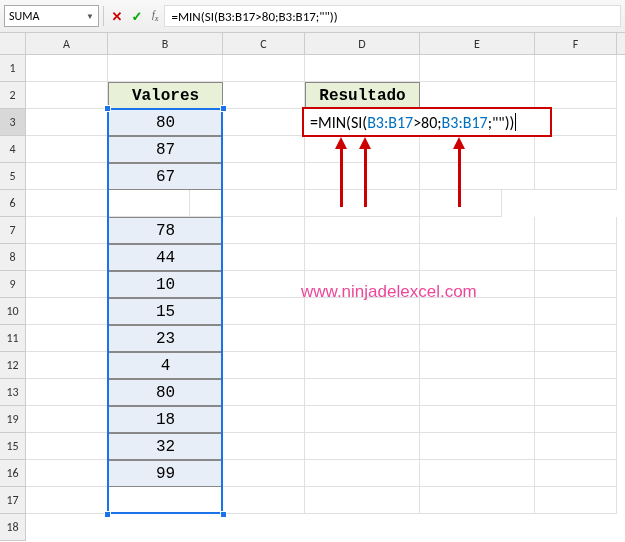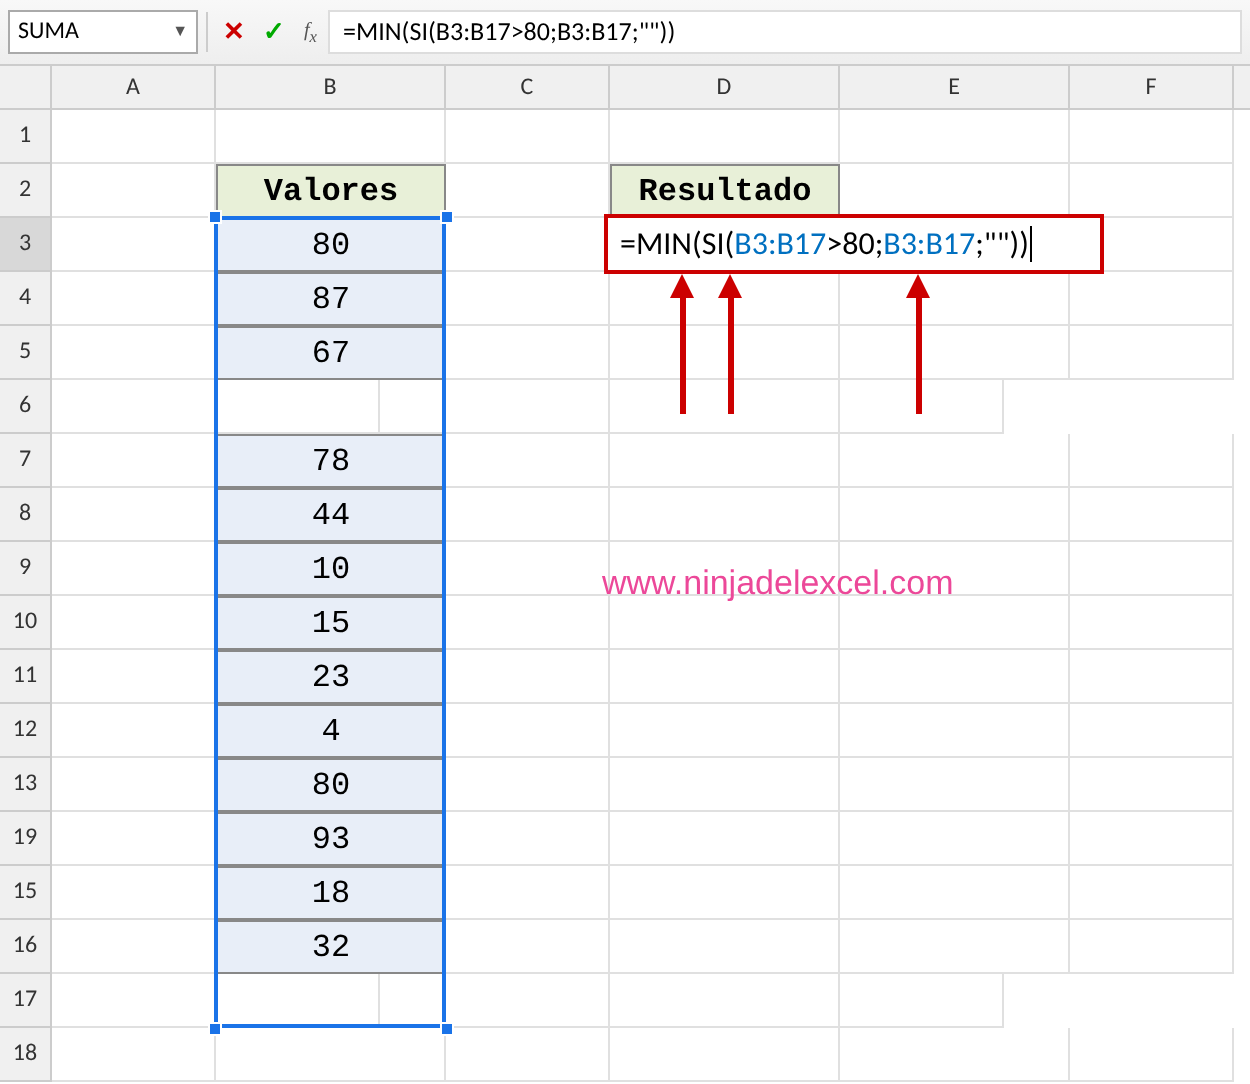--- a/index.html
+++ b/index.html
@@ -218,28 +218,20 @@
 
       <div class="row">
           <div class="cell col-A"></div>
           <div class="cell col-B val-cell">80</div>
           <div class="cell col-C"></div>
           <div class="cell col-D"></div>
           <div class="cell col-E"></div>
           <div class="cell col-F"></div>
         </div>
 
-      <div class="row">
-          <div class="cell col-A"></div>
-          <div class="cell col-B val-cell">93</div>
-          <div class="cell col-C"></div>
-          <div class="cell col-D"></div>
-          <div class="cell col-E"></div>
-          <div class="cell col-F"></div>
-        </div>
 
       <div class="row">
           <div class="cell col-A"></div>
           <div class="cell col-B val-cell">18</div>
           <div class="cell col-C"></div>
           <div class="cell col-D"></div>
           <div class="cell col-E"></div>
           <div class="cell col-F"></div>
         </div>
 
@@ -247,20 +239,21 @@
           <div class="cell col-A"></div>
           <div class="cell col-B val-cell">32</div>
           <div class="cell col-C"></div>
           <div class="cell col-D"></div>
           <div class="cell col-E"></div>
           <div class="cell col-F"></div>
         </div>
 
       <div class="row">
           <div class="cell col-A"></div>
+          <div class="cell col-B val-cell">99</div>
           <div class="cell col-C"></div>
           <div class="cell col-D"></div>
           <div class="cell col-E"></div>
           <div class="cell col-F"></div>
         </div>
 
       <div class="row">
           <div class="cell col-A"></div>
           <div class="cell col-B"></div>
           <div class="cell col-C"></div>

